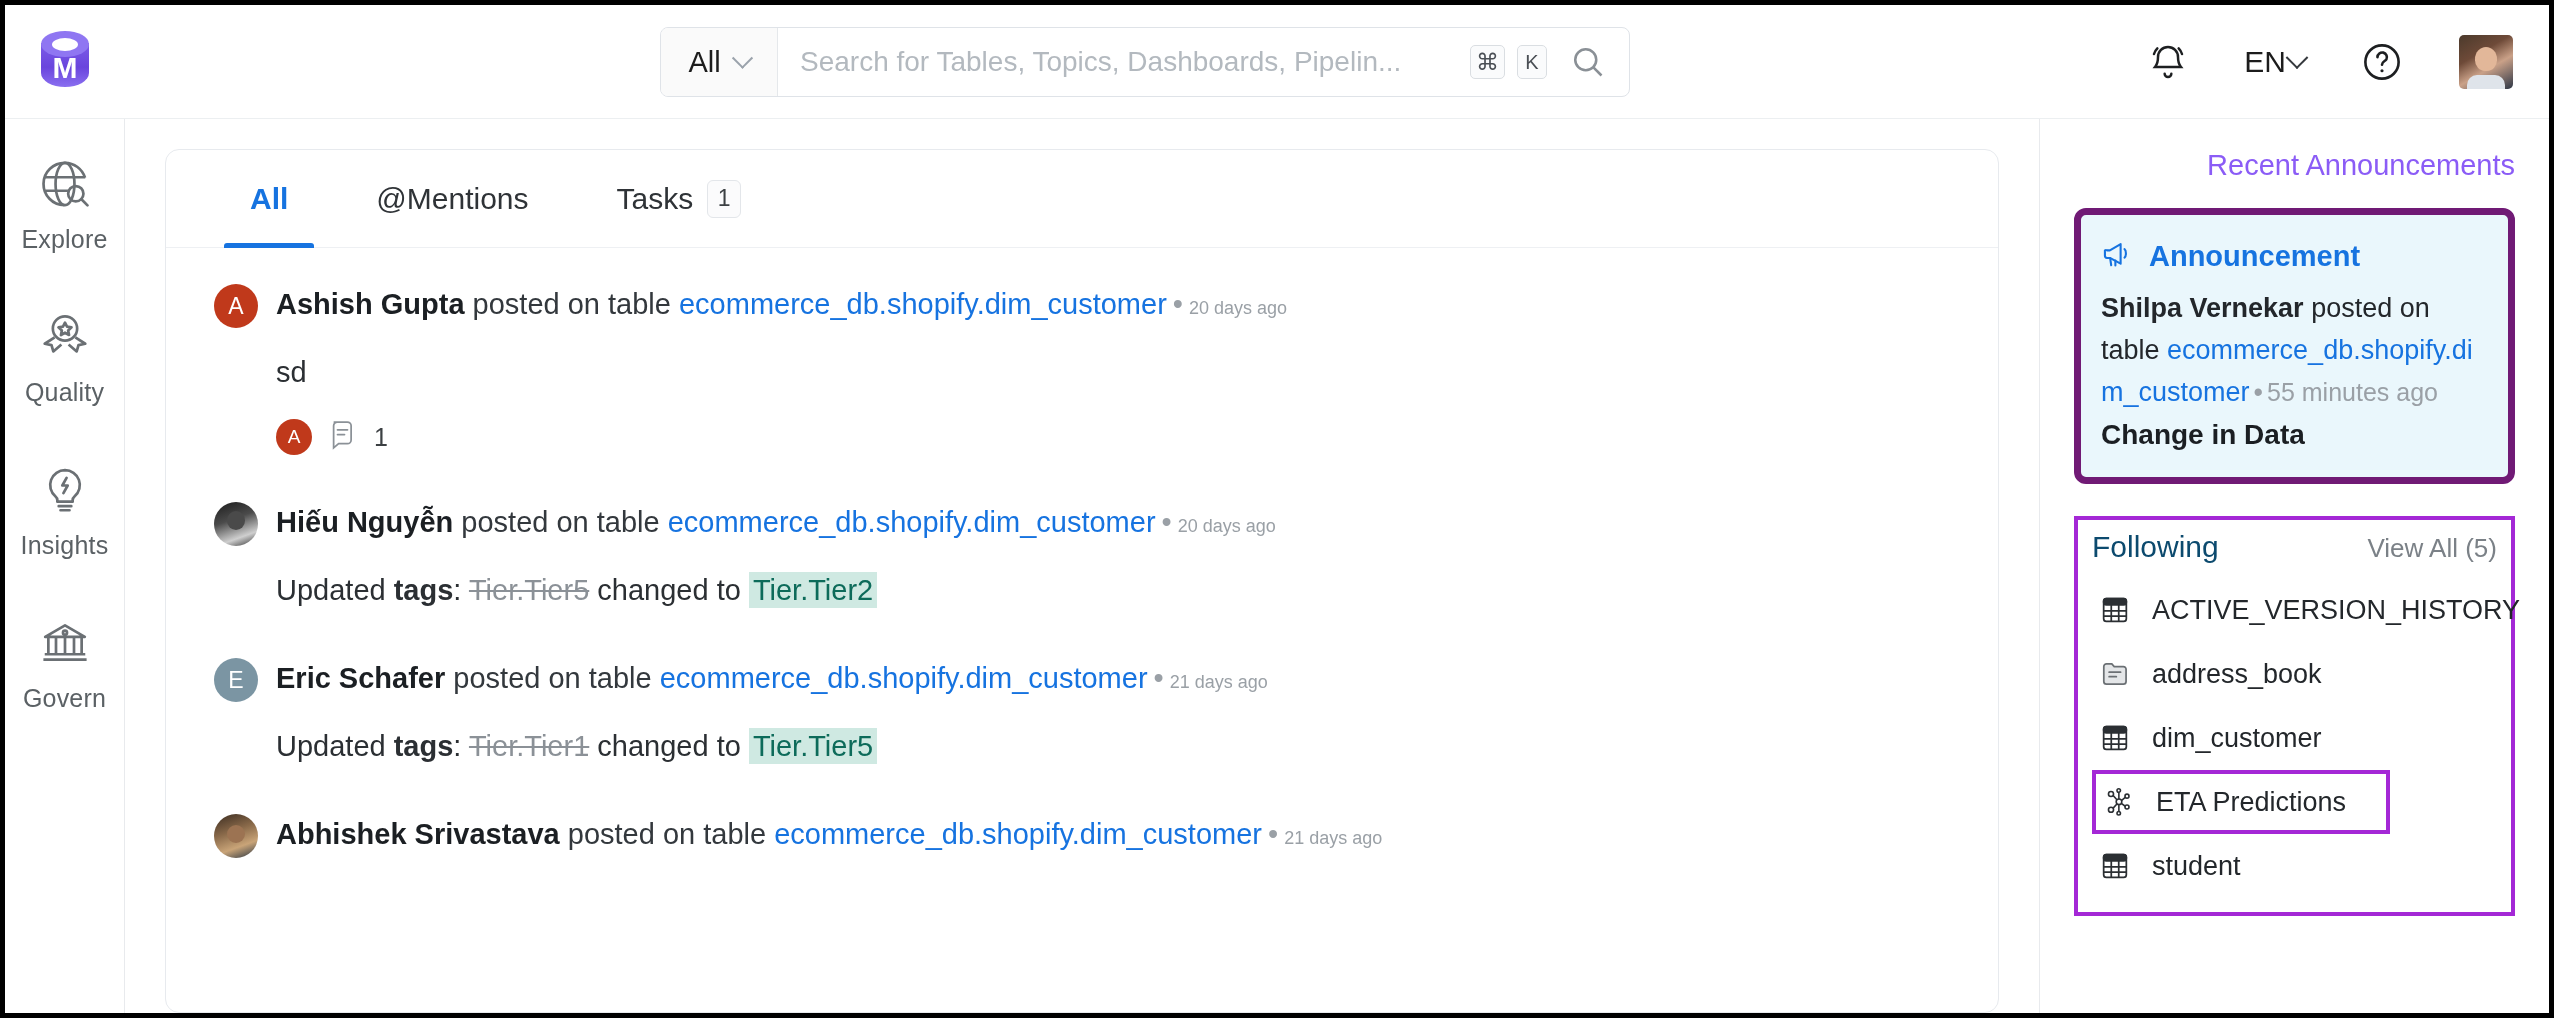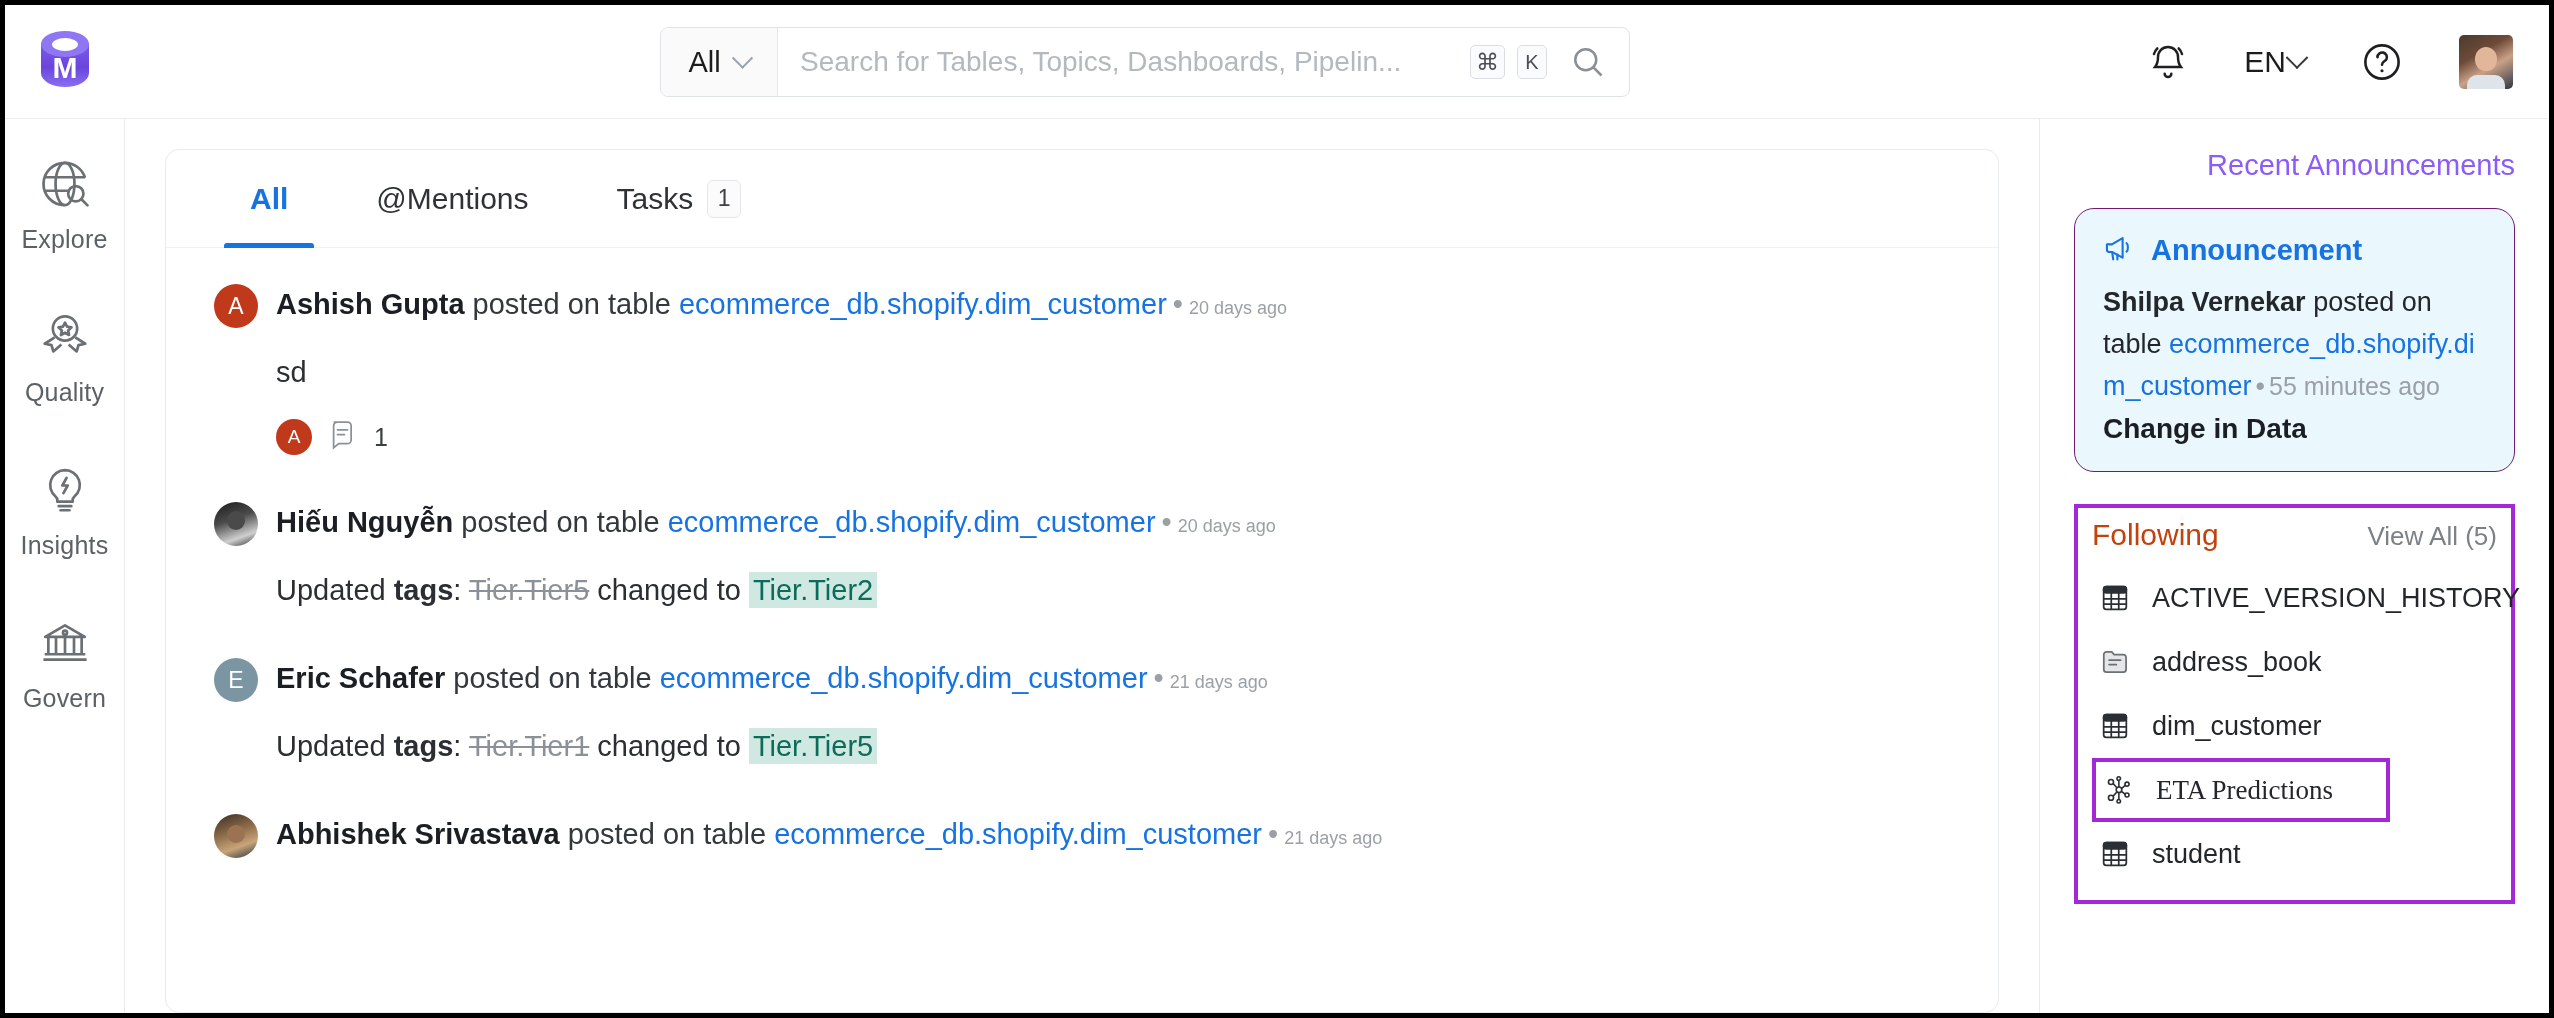--- a/index.html
+++ b/index.html
@@ -300,24 +300,24 @@
     padding: 30px 34px 0 34px;
     background: #fff;
     position: relative;
   }
   .right-title {
     font-size: 29px; color: #8b5cf6;
     margin-bottom: 26px;
     text-align: right;
   }
   .ann-card {
-    border: 1px solid #701a75;
+    border: 7px solid #701a75;
     background: #eaf7fc;
-    border-radius: 20px;
-    padding: 24px 26px 26px 28px;
+    border-radius: 12px;
+    padding: 24px 26px 26px 20px;
   }
   .ann-head {
     display: flex; align-items: center; gap: 14px;
     margin-bottom: 14px;
   }
   .ann-title { font-size: 29px; color: #1673e0; font-weight: 700; }
   .ann-line {
     font-size: 27px; line-height: 42px; color: #23272b;
   }
   .ann-line .who { font-weight: 700; }
@@ -330,33 +330,32 @@
   .following-wrap {
     position: relative;
     margin-top: 32px;
     border: 4px solid #a428d6;
     padding: 10px 14px 14px 14px;
   }
   .follow-head {
     display: flex; align-items: baseline; justify-content: space-between;
     margin-bottom: 14px;
   }
-  .follow-title { font-size: 30px; color: #c2410c; }
+  .follow-title { font-size: 30px; color: #0c4a6e; }
   .view-all { font-size: 26px; color: #7b8187; cursor: pointer; }
   .follow-item {
     display: flex; align-items: center; gap: 20px;
     height: 64px;
     cursor: pointer;
     padding-left: 6px;
   }
   .follow-item.boxed {
     border: 4px solid #a428d6;
     padding-left: 6px;
     width: 298px;
-    font-family: Liberation Serif, serif;
   }
   .follow-label { font-size: 27px; color: #23272b; }
   .ficon { width: 34px; height: 34px; flex: 0 0 34px; display:flex; align-items:center; justify-content:center;}
 </style>
 </head>
 <body>
 
 <div id="app">
 
   <div class="header">

